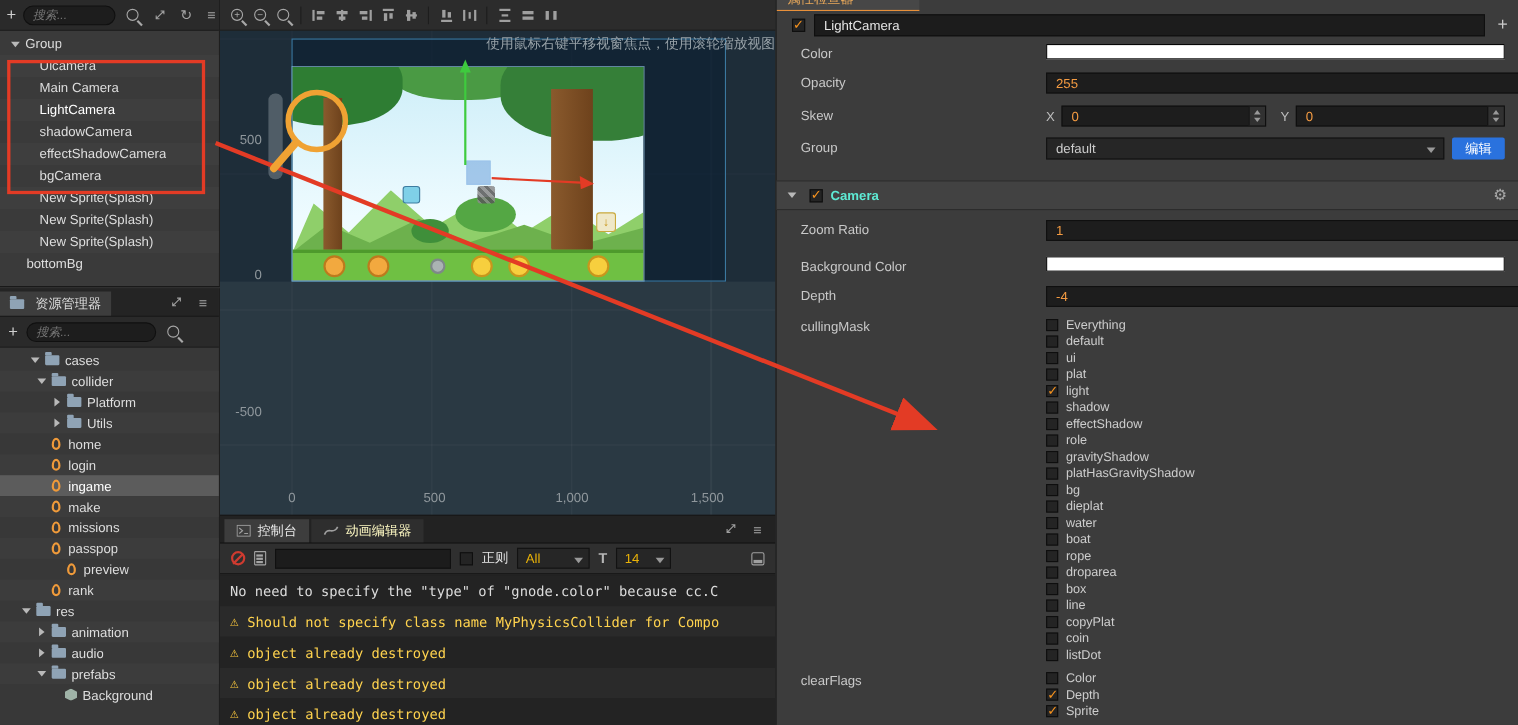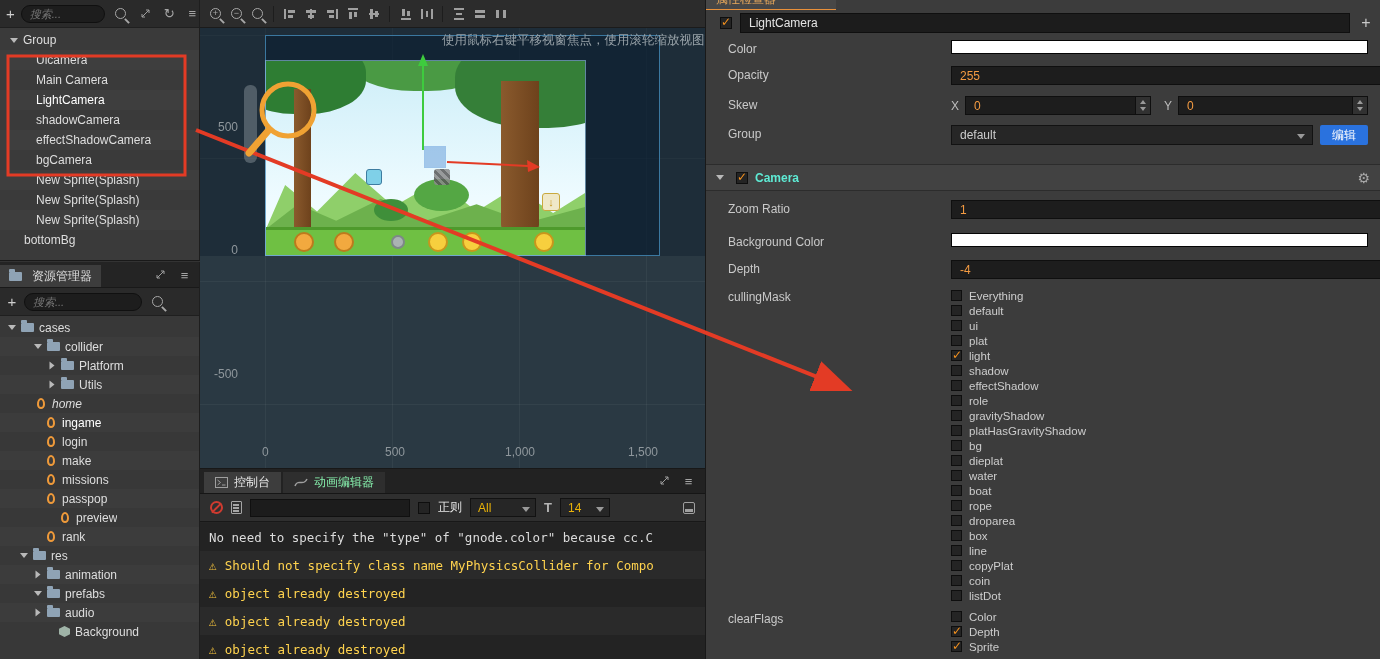--- a/index.html
+++ b/index.html
@@ -85,21 +85,21 @@
 .gbox{position:absolute;width:16px;height:16px;border-radius:3px}
 .g1{left:100px;top:108px;background:#7fd0e8;border:1px solid #3d7ca0}
 .g2{left:168px;top:108px;background:repeating-linear-gradient(45deg,#8a8a8a 0 3px,#585858 3px 6px);opacity:.85}
 .g3{left:276px;top:132px;width:18px;height:18px;background:#efe8c8;border:1px solid #c9a93e;color:#c9961c;font-size:11px;text-align:center;line-height:16px}
 .sel-node{position:absolute;left:224px;top:118px;width:22px;height:22px;background:rgba(80,140,210,.45);border:1px solid #9cc4ea;z-index:3}
 .gizmo{position:absolute;left:0;top:0;z-index:4;pointer-events:none}
 
 
 .console{position:absolute;left:0;top:468px;right:0;bottom:0;background:#252525;border-top:1px solid #181818}
 .ctabs{height:25px;background:#222;display:flex;align-items:flex-end;gap:2px;padding:0 0 0 4px;border-bottom:1px solid #161616;position:relative}
-.ctab{height:21px;display:flex;align-items:center;gap:6px;padding:0 11px;background:#2e2e2e;color:#86efac}
+.ctab{height:21px;display:flex;align-items:center;gap:6px;padding:0 11px;background:#2e2e2e;color:#fef9c3}
 .ctab.active{background:#3d3d3d;color:#e9e9e9}
 .ctabs .ricons{position:absolute;right:8px;top:5px;display:flex;gap:10px;align-items:center}
 .cfilter{height:28px;background:#2f2f2f;display:flex;align-items:center;gap:8px;padding:0 10px;border-bottom:1px solid #181818}
 .ic-clear{width:13px;height:13px;border:2px solid #cf3b30;border-radius:50%;position:relative;flex:none}
 .ic-clear::after{content:"";position:absolute;left:-2px;top:3.5px;width:13px;height:2px;background:#cf3b30;transform:rotate(-45deg)}
 .ic-doc{width:11px;height:13px;border:1.5px solid #a5a5a5;border-radius:1px;position:relative;flex:none}
 .ic-doc::after{content:"";position:absolute;left:1px;top:2px;width:6px;height:1.5px;background:#a5a5a5;box-shadow:0 3px 0 #a5a5a5,0 6px 0 #a5a5a5}
 .cinput{width:160px;height:18px;background:#1c1c1c;border:1px solid #101010;color:#ddd;padding:0 5px}
 .csel{height:19px;background:#262626;border:1px solid #121212;display:flex;align-items:center;padding:0 18px 0 7px;position:relative;color:#eab308;flex:none}
 .csel::after{content:"";position:absolute;right:5px;top:8px;border-left:4px solid transparent;border-right:4px solid transparent;border-top:5px solid #999}
@@ -215,51 +215,51 @@
     </div>
   </div>
   <div class="ptoolbar">
     <span class="plus-btn">+</span>
     <input class="searchbox" style="width: 118px;" placeholder="搜索...">
     <span class="tbi">
         <span class="mag"></span>
       </span>
   </div>
   <div class="tree">
-      <div class="tree-row" style="padding-left: 8px;">
+      <div class="tree-row" style="padding-left: 28px;">
         <span class="tri "></span>
         <span class="ic-folder"></span>
         <span class="tlabel">cases</span>
       </div>
       <div class="tree-row" style="padding-left: 34px;">
         <span class="tri "></span>
         <span class="ic-folder"></span>
         <span class="tlabel">collider</span>
       </div>
       <div class="tree-row" style="padding-left: 48px;">
         <span class="tri right"></span>
         <span class="ic-folder"></span>
         <span class="tlabel">Platform</span>
       </div>
       <div class="tree-row" style="padding-left: 48px;">
         <span class="tri right"></span>
         <span class="ic-folder"></span>
         <span class="tlabel">Utils</span>
       </div>
-      <div class="tree-row" style="padding-left: 35px; font-style: italic;">
+      <div class="tree-row" style="padding-left: 45px;">
         <span class="ic-scene"></span>
         <span class="tlabel">home</span>
       </div>
+      <div class="tree-row" style="padding-left: 45px;">
+        <span class="ic-scene"></span>
+        <span class="tlabel">login</span>
+      </div>
       <div class="tree-row selected" style="padding-left: 45px;">
         <span class="ic-scene"></span>
         <span class="tlabel">ingame</span>
-      </div>
-      <div class="tree-row" style="padding-left: 45px;">
-        <span class="ic-scene"></span>
-        <span class="tlabel">login</span>
       </div>
       <div class="tree-row" style="padding-left: 45px;">
         <span class="ic-scene"></span>
         <span class="tlabel">make</span>
       </div>
       <div class="tree-row" style="padding-left: 45px;">
         <span class="ic-scene"></span>
         <span class="tlabel">missions</span>
       </div>
       <div class="tree-row" style="padding-left: 45px;">
@@ -278,28 +278,28 @@
         <span class="tri "></span>
         <span class="ic-folder"></span>
         <span class="tlabel">res</span>
       </div>
       <div class="tree-row" style="padding-left: 34px;">
         <span class="tri right"></span>
         <span class="ic-folder"></span>
         <span class="tlabel">animation</span>
       </div>
       <div class="tree-row" style="padding-left: 34px;">
+        <span class="tri right"></span>
+        <span class="ic-folder"></span>
+        <span class="tlabel">audio</span>
+      </div>
+      <div class="tree-row" style="padding-left: 34px;">
         <span class="tri "></span>
         <span class="ic-folder"></span>
         <span class="tlabel">prefabs</span>
-      </div>
-      <div class="tree-row" style="padding-left: 34px;">
-        <span class="tri right"></span>
-        <span class="ic-folder"></span>
-        <span class="tlabel">audio</span>
       </div>
       <div class="tree-row" style="padding-left: 59px;">
         <span class="ic-prefab"></span>
         <span class="tlabel">Background</span>
       </div>
     </div>
 </div>
 
 <div id="center">
   <div class="scene-toolbar">

